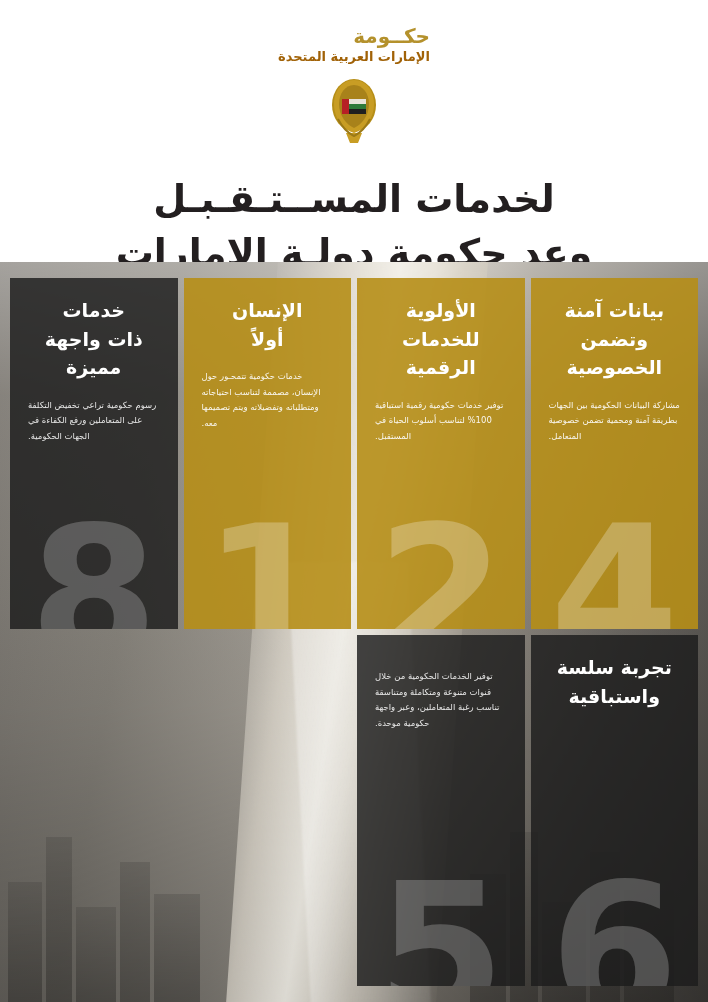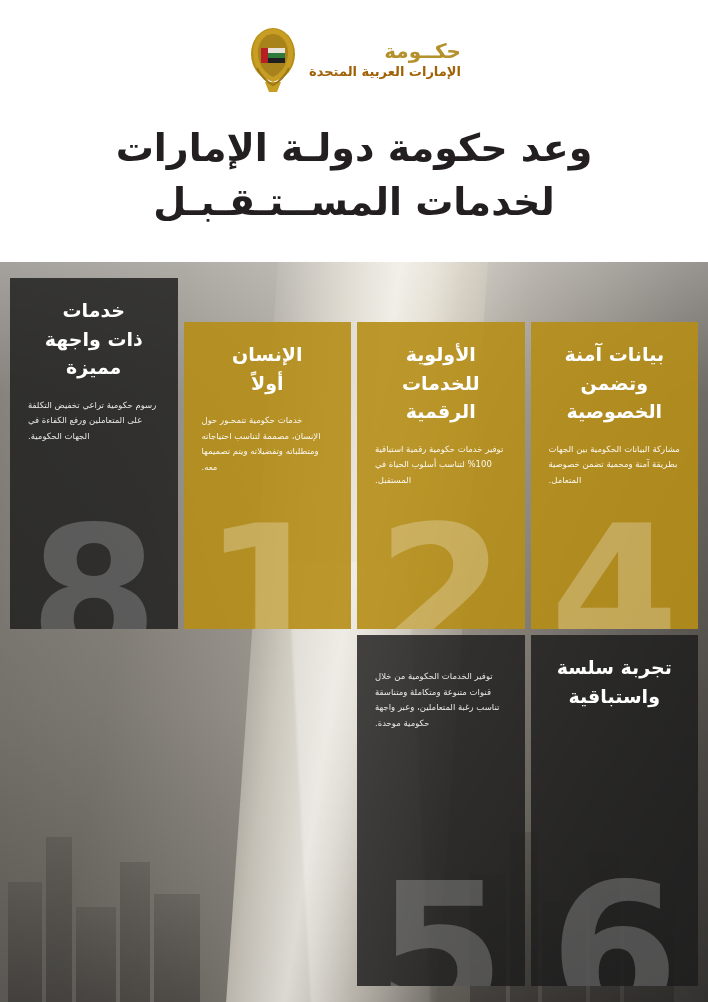--- a/index.html
+++ b/index.html
@@ -18,21 +18,21 @@
   
   .header {
     position: absolute;
     left: 0; top: 0;
     width: 708px;
     height: 262px;
     background: #ffffff;
   }
   .emblem-row {
     display: flex;
-    flex-direction: row;
+    flex-direction: column;
     align-items: center;
     justify-content: center;
     gap: 10px;
     padding-top: 24px;
   }
   .emblem {
     width: 52px;
     height: 72px;
     position: relative;
   }
@@ -120,21 +120,21 @@
     padding: 16px 10px 16px 10px;
     box-sizing: border-box;
   }
 
   .cell {
     position: relative;
     overflow: hidden;
     padding: 18px 12px 0 12px;
     box-sizing: border-box;
   }
-  .cell.gold { background: rgba(182,142,23, 0.90); margin-top: 44px; }
+  .cell.gold { background: rgba(182,142,23, 0.90); }
   .cell.dark { background: rgba(28,28,28, 0.82); }
 
   .cell .c-title {
     position: relative;
     z-index: 2;
     text-align: center;
     color: #ffffff;
     font-weight: bold;
     font-size: 19px;
     line-height: 1.5;
@@ -185,22 +185,22 @@
         <rect x="14" y="29" width="24" height="5" fill="#2f7a3a"></rect>
         <rect x="14" y="34" width="24" height="5" fill="#1f1f1f"></rect>
         <rect x="14" y="24" width="7" height="15" fill="#b62025"></rect>
         <path d="M18 58 L34 58 L30 68 L22 68 Z" fill="#c89d24"></path>
         <path d="M10 44 C14 52 20 58 26 61 C32 58 38 52 42 44" fill="none" stroke="#9b7916" stroke-width="2"></path>
       </svg>
     </div>
   </div>
 
   <div class="main-title">
+    <span class="ln">لخدمات المســتـقـبـل</span>
     <span class="ln">وعد حكومة دولـة الإمارات</span>
-    <span class="ln">لخدمات المســتـقـبـل</span>
   </div>
 </div>
 
 <div class="board">
   <div class="photo-bg"></div>
 
   <div class="skyline">
     <div class="sky-b" style="left:8px;width:34px;height:120px;"></div>
     <div class="sky-b" style="left:46px;width:26px;height:165px;"></div>
     <div class="sky-b" style="left:76px;width:40px;height:95px;"></div>

